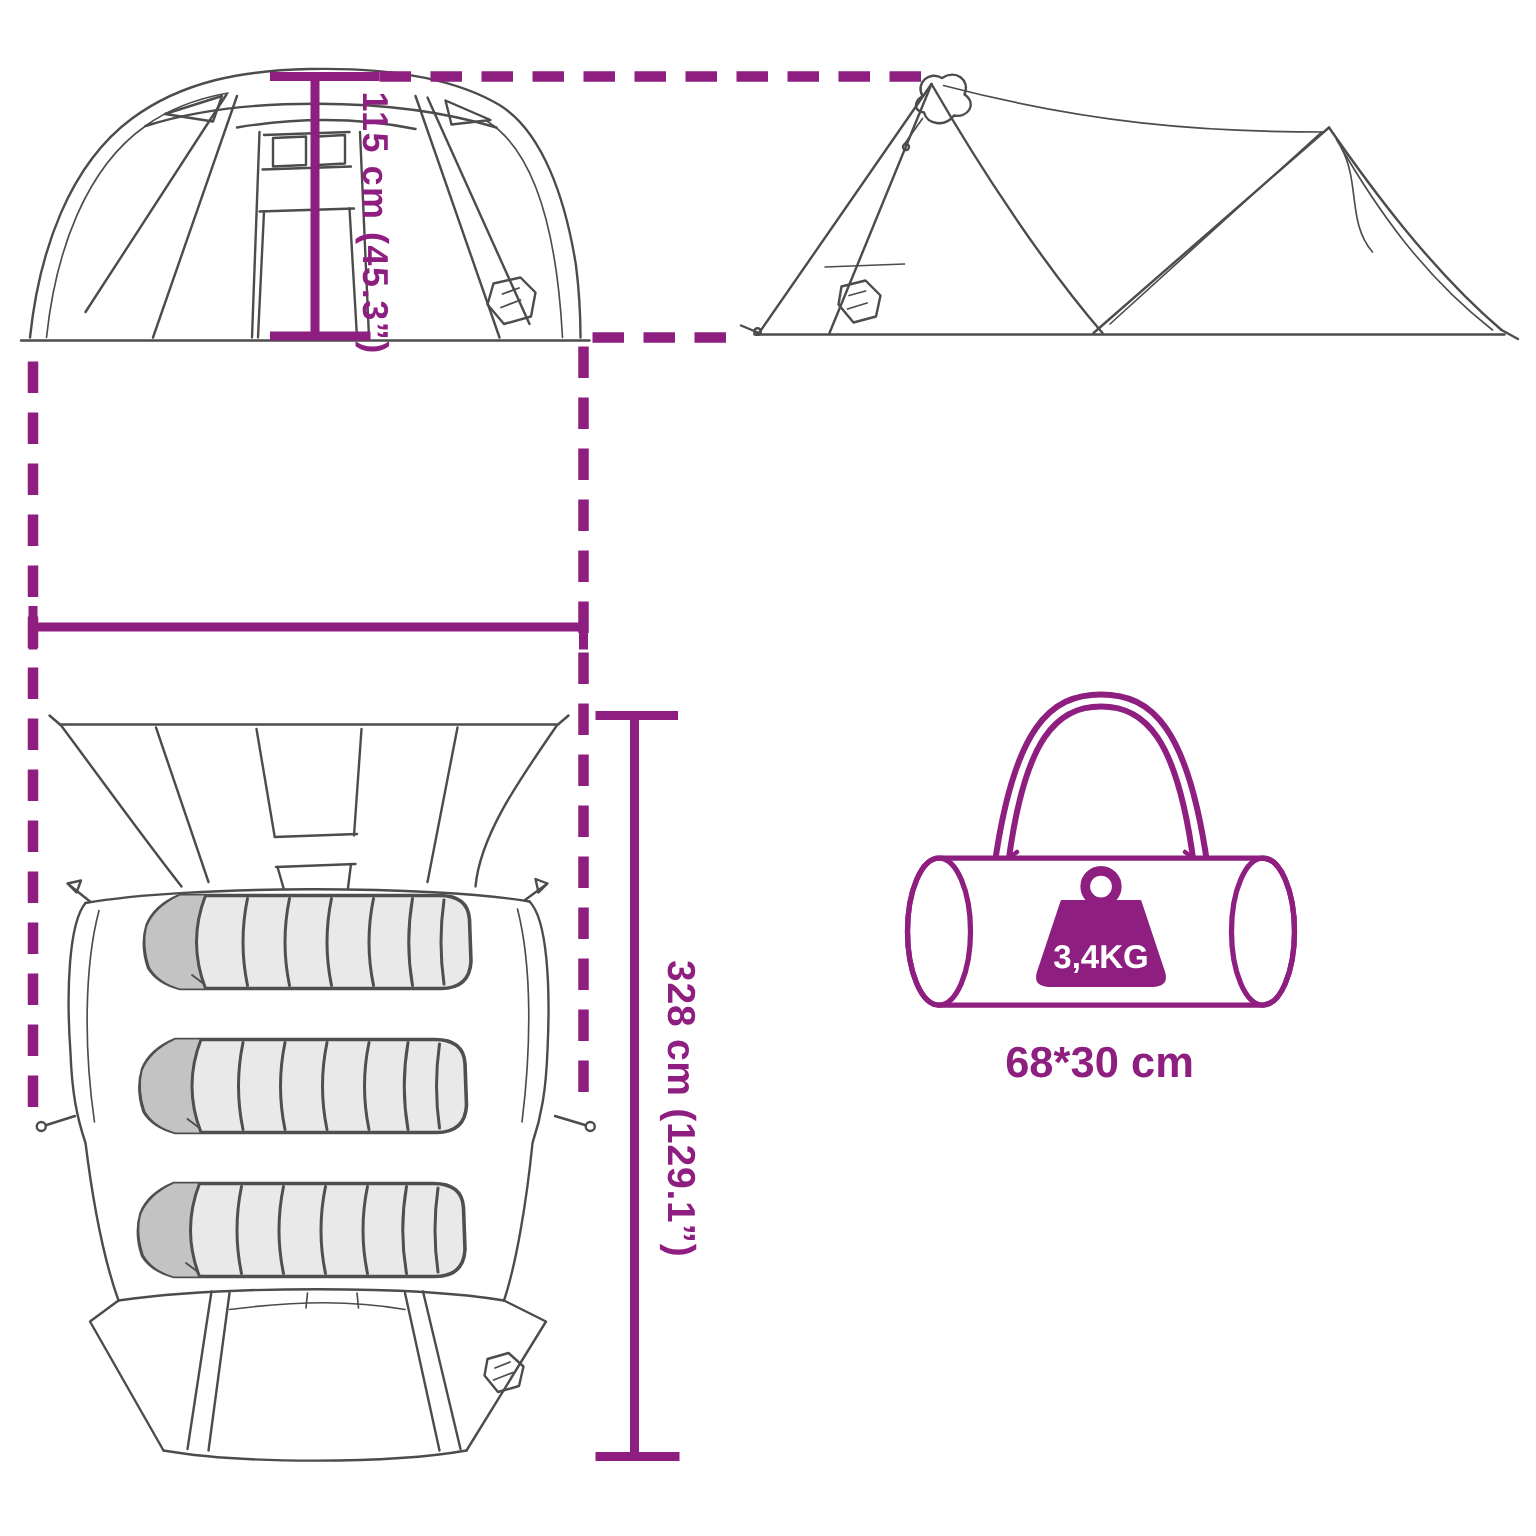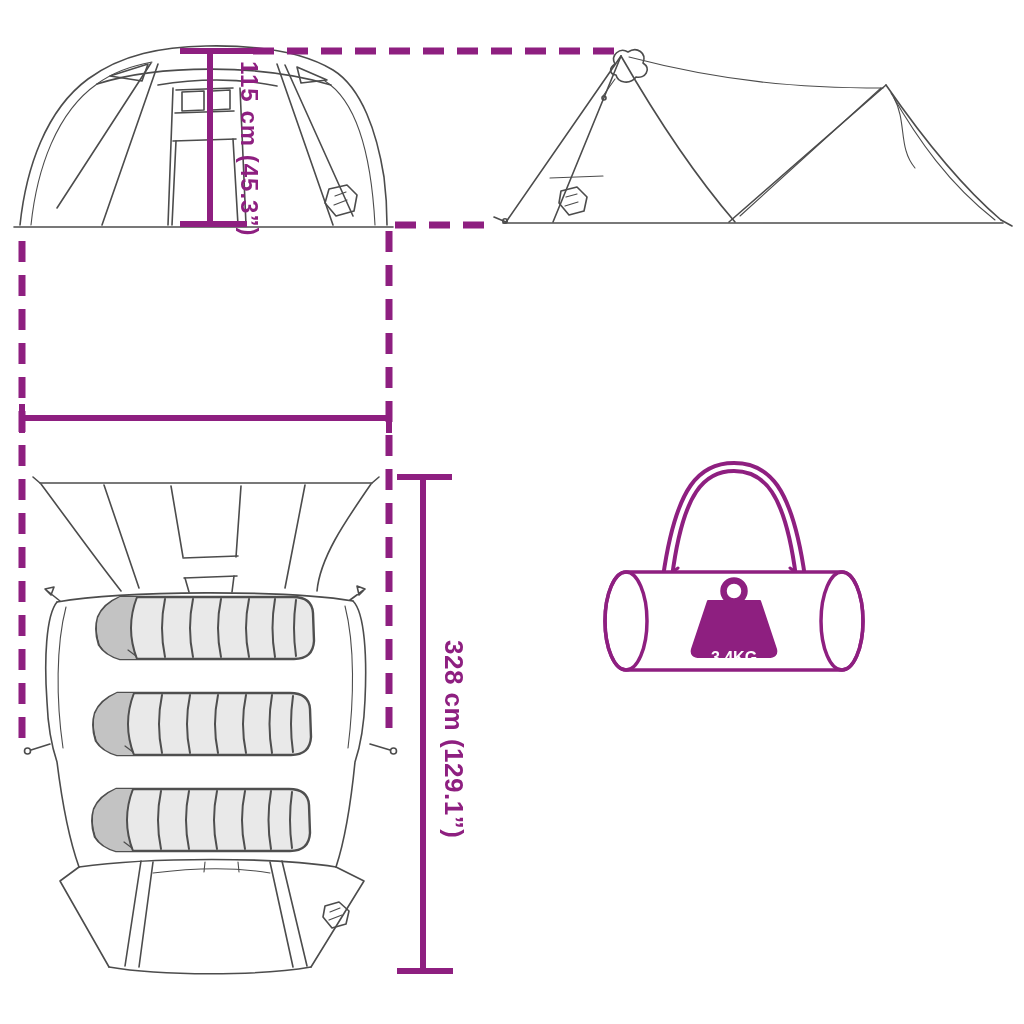--- a/index.html
+++ b/index.html
@@ -9,21 +9,21 @@
   }
   .canvas svg{position:absolute;left:0;top:0;}
   .dim-label{
     position:absolute;color:var(--accent,#8E1F80);font-weight:bold;
     white-space:nowrap;line-height:1;
   }
   .vert{writing-mode:vertical-rl;text-orientation:mixed;}
   .lbl-height{left:237px;top:61px;font-size:24px;letter-spacing:1px;}
   .lbl-width{left:22px;top:378px;width:367px;text-align:center;font-size:26px;}
   .lbl-depth{left:441px;top:640px;font-size:26px;letter-spacing:0.5px;}
-  .lbl-weight{left:684px;top:650px;width:100px;text-align:center;font-size:16px;color:#fff;}
+  .lbl-weight{left:684px;top:627px;width:100px;text-align:center;font-size:22px;color:#fff;}
   .lbl-bagsize{left:608px;top:695px;width:250px;text-align:center;font-size:29px;}
 </style>
 </head>
 <body>
 
 <div class="canvas">
 
 <svg width="1024" height="1024" viewBox="0 0 1024 1024">
 
   <g fill="none" stroke="#4C4C4C" stroke-width="1.6" stroke-linecap="round" stroke-linejoin="round">
@@ -172,14 +172,15 @@
   <g stroke="#8E1F80" stroke-width="6" fill="none">
     <path d="M423 477 V971"></path>
     <path d="M397 477 H452"></path>
     <path d="M397 971 H453"></path>
   </g>
 </svg>
 
 <div class="dim-label vert lbl-height">115 cm (45.3”)</div>
 <div class="dim-label vert lbl-depth">328 cm (129.1”)</div>
 <div class="dim-label lbl-weight">3,4KG</div>
+<div class="dim-label lbl-bagsize">68*30 cm</div>
 
 </div>
 
 </body></html>

